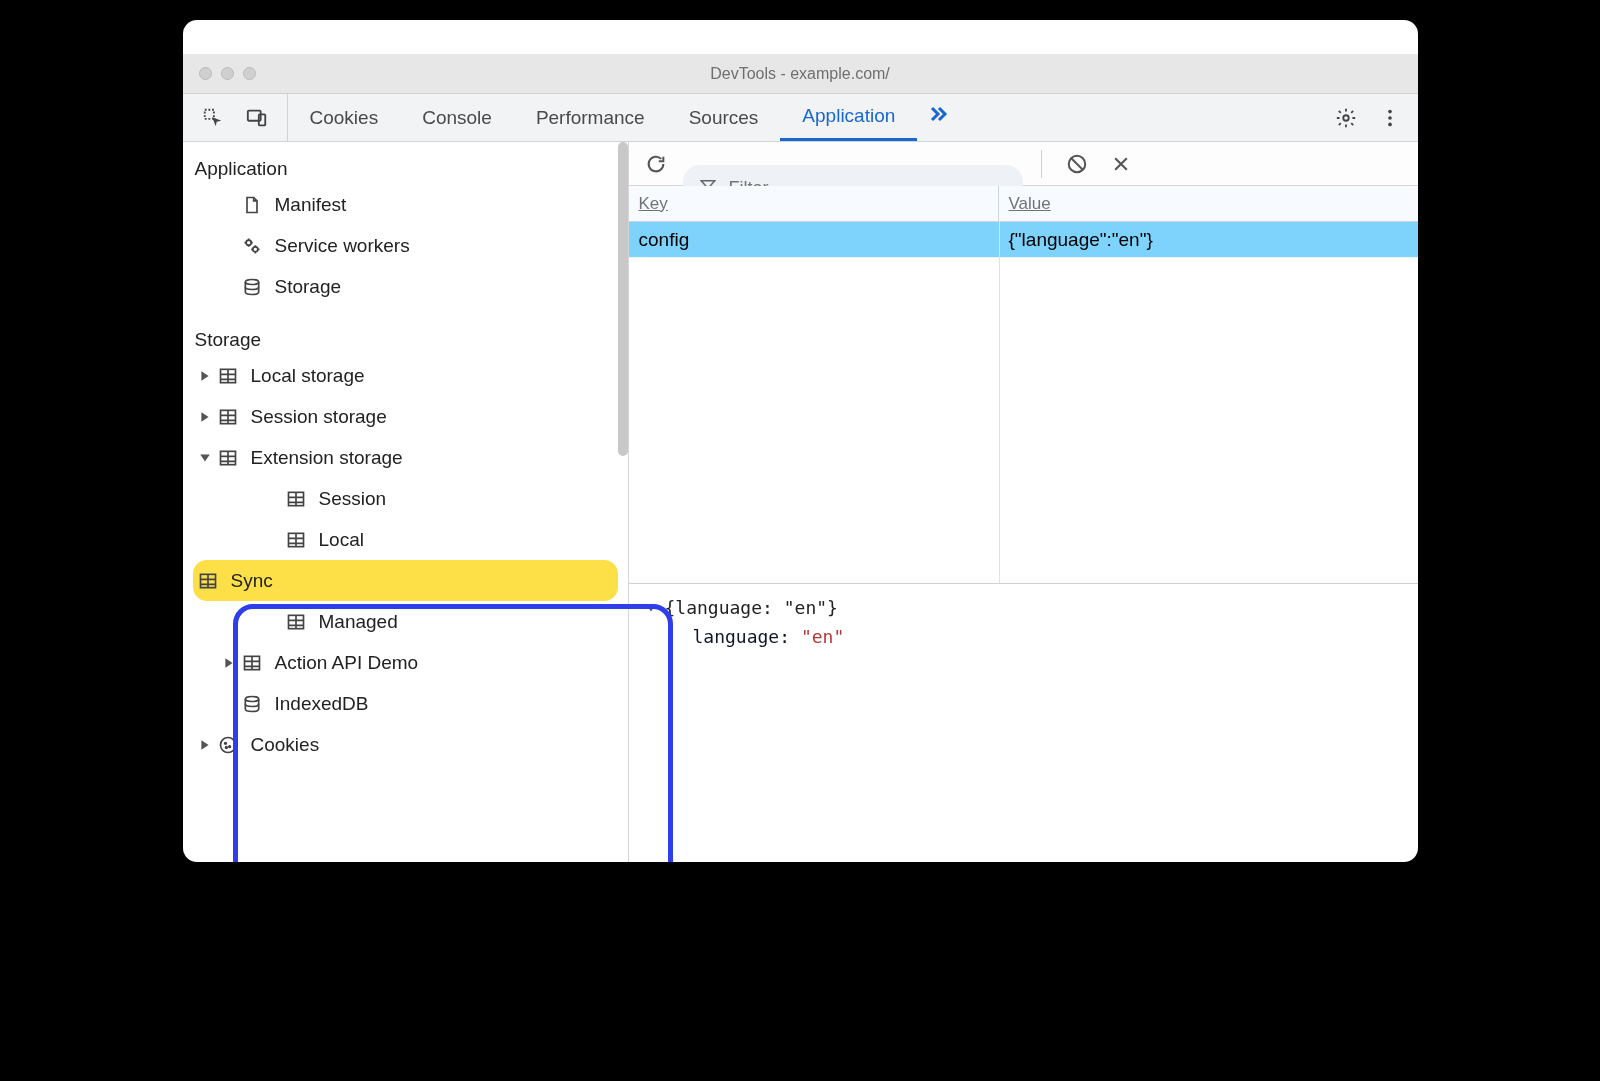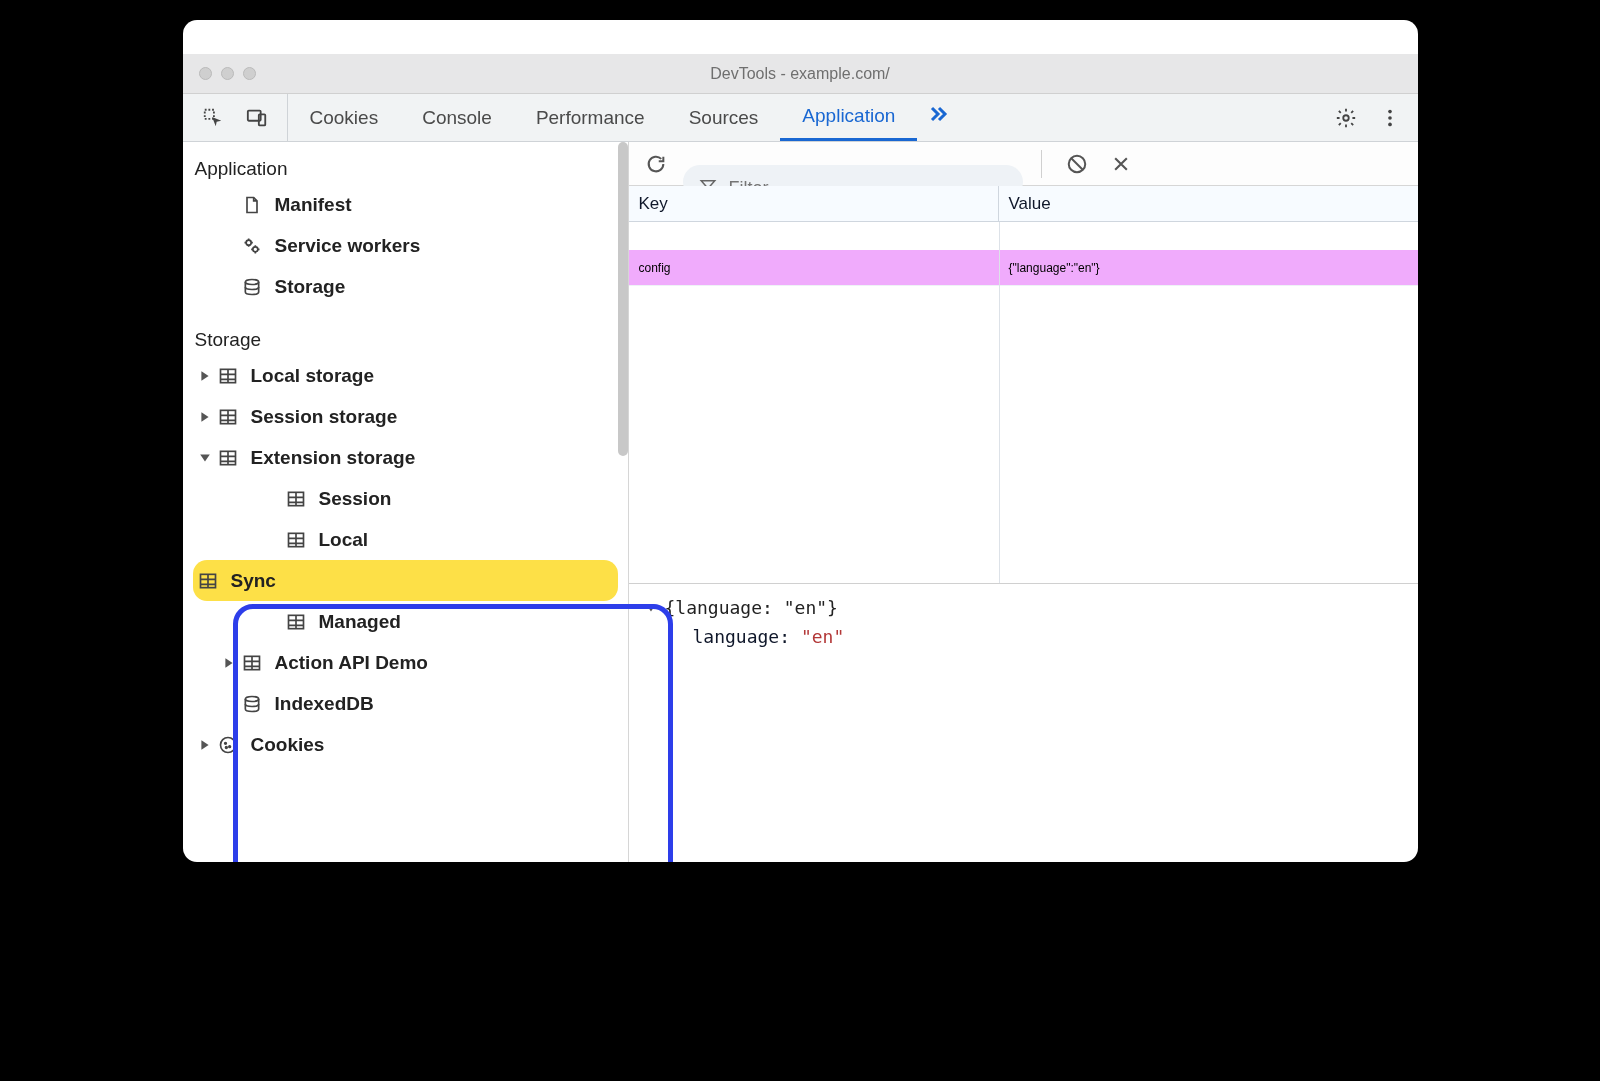--- a/index.html
+++ b/index.html
@@ -113,21 +113,20 @@
   padding: 8px 12px 4px 12px;
 }
 .tree-item {
   display: flex;
   align-items: center;
   height: 41px;
   font-size: 19px;
   color: #222;
   padding-left: 12px;
   cursor: pointer;
-  font-weight: bold;
 }
 .tree-item.selected { background: #fde047; border-radius: 14px; margin: 0 10px; padding-left: 2px;}
 .arrow {
   width: 20px;
   display: inline-flex; align-items: center; justify-content: center;
   color: #555;
 }
 .arrow svg { width: 12px; height: 12px; }
 .arrow-spacer { width: 20px; display: inline-block; }
 .tree-icon {
@@ -187,31 +186,31 @@
   width: 1px; height: 28px;
   background: #d0d0d0;
   margin: 0 8px;
 }
 .table-head {
   display: flex;
   height: 36px;
   background: #f7fbff;
   border-bottom: 1px solid #cfd6de;
   font-size: 17px;
-  color: #0f172a;
+  color: #737373;
+  text-decoration: underline;
 }
 .col-key { width: 370px; padding-left: 10px; display: flex; align-items: center; border-right: 1px solid #cfd6de; }
 .col-val { flex: 1; padding-left: 10px; display: flex; align-items: center; }
 .table-row {
   display: flex;
   height: 36px;
   border-bottom: 1px solid #eef2f6;
-  font-size: 12px;
-  background: #f0abfc;
-  margin-top: 28px;
+  font-size: 19px;
+  background: #7dd3fc;
 }
 .table-body { height: 362px; border-bottom: 1px solid #d0d0d0; position: relative; }
 .table-body .col-sep {
   position: absolute;
   left: 370px; top: 0; bottom: 0;
   width: 1px; background: #dde2e8;
 }
 .table-row .k { width: 370px; padding-left: 10px; display: flex; align-items: center; }
 .table-row .v { flex: 1; padding-left: 10px; display: flex; align-items: center; }
 .preview {

